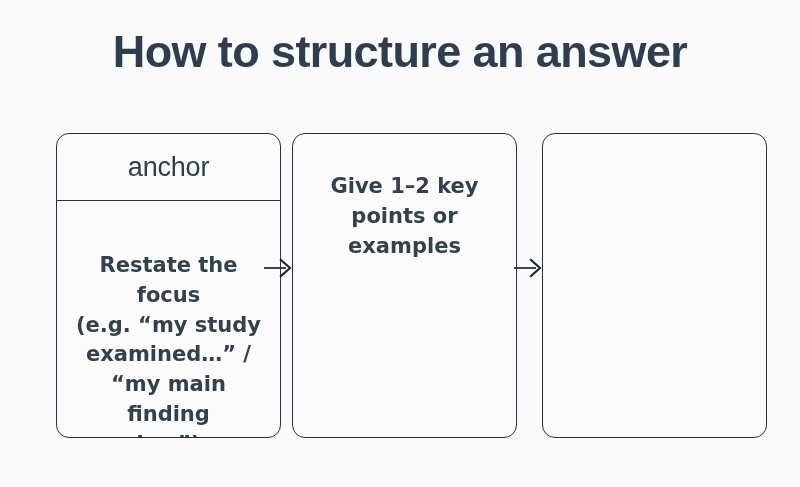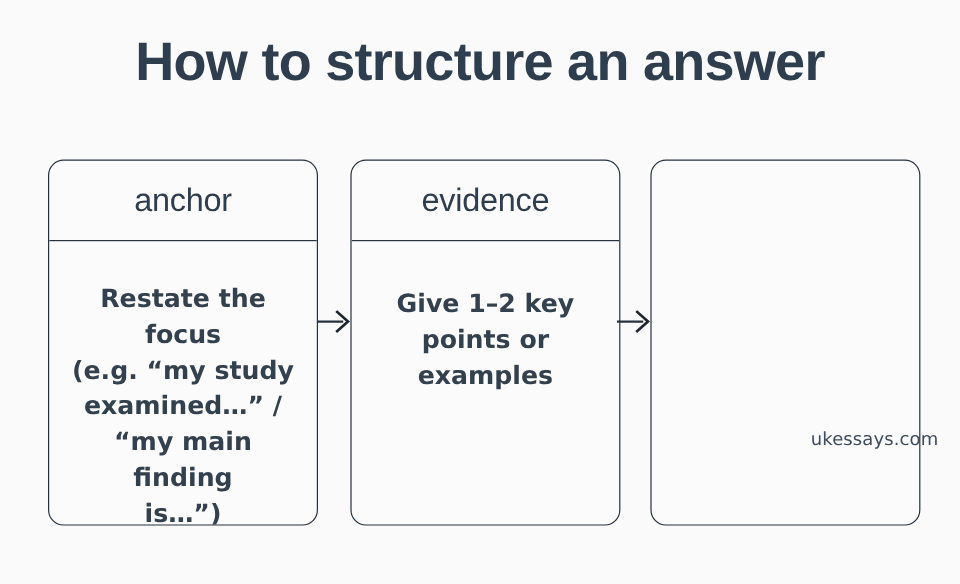--- a/index.html
+++ b/index.html
@@ -46,21 +46,21 @@
     width: 225px;
     height: 305px;
     box-sizing: border-box;
     border: 1.6px solid #27323f;
     border-radius: 13px;
     background: #fbfbfb;
     display: flex;
     flex-direction: column;
     overflow: hidden;
   }
-  .node-1 { left: 0px; }
+  .node-1 { left: 16px; gap: 16px; }
   .node-2 { left: 252px; }
   .node-3 { left: 502px; }
 
   .node-header {
     height: 66px;
     flex: 0 0 66px;
     border-bottom: 1.6px solid #27323f;
     display: flex;
     align-items: center;
     justify-content: center;
@@ -134,35 +134,33 @@
     </div>
 
     <div class="arrow arrow-1">
       <svg width="29" height="22" viewBox="0 0 29 22" aria-hidden="true">
         <path d="M0 11 H22" stroke="#27323f" stroke-width="1.8" fill="none"></path>
         <path d="M17 3 L26 11 L17 19" stroke="#1c2530" stroke-width="2.2" fill="none" stroke-linecap="square"></path>
       </svg>
     </div>
 
     <div class="node node-2">
-      <div class="node-header">evidence</div>
       <div class="node-body">
         <div class="node-body-text">Give 1–2 key
 points or
 examples</div>
       </div>
     </div>
 
     <div class="arrow arrow-2">
       <svg width="29" height="22" viewBox="0 0 29 22" aria-hidden="true">
         <path d="M0 11 H22" stroke="#27323f" stroke-width="1.8" fill="none"></path>
         <path d="M17 3 L26 11 L17 19" stroke="#1c2530" stroke-width="2.2" fill="none" stroke-linecap="square"></path>
       </svg>
     </div>
 
     <div class="node node-3">
     </div>
 
   </div>
 
-  <div class="watermark">ukessays.com</div>
 
 </div>
 
 </body></html>

